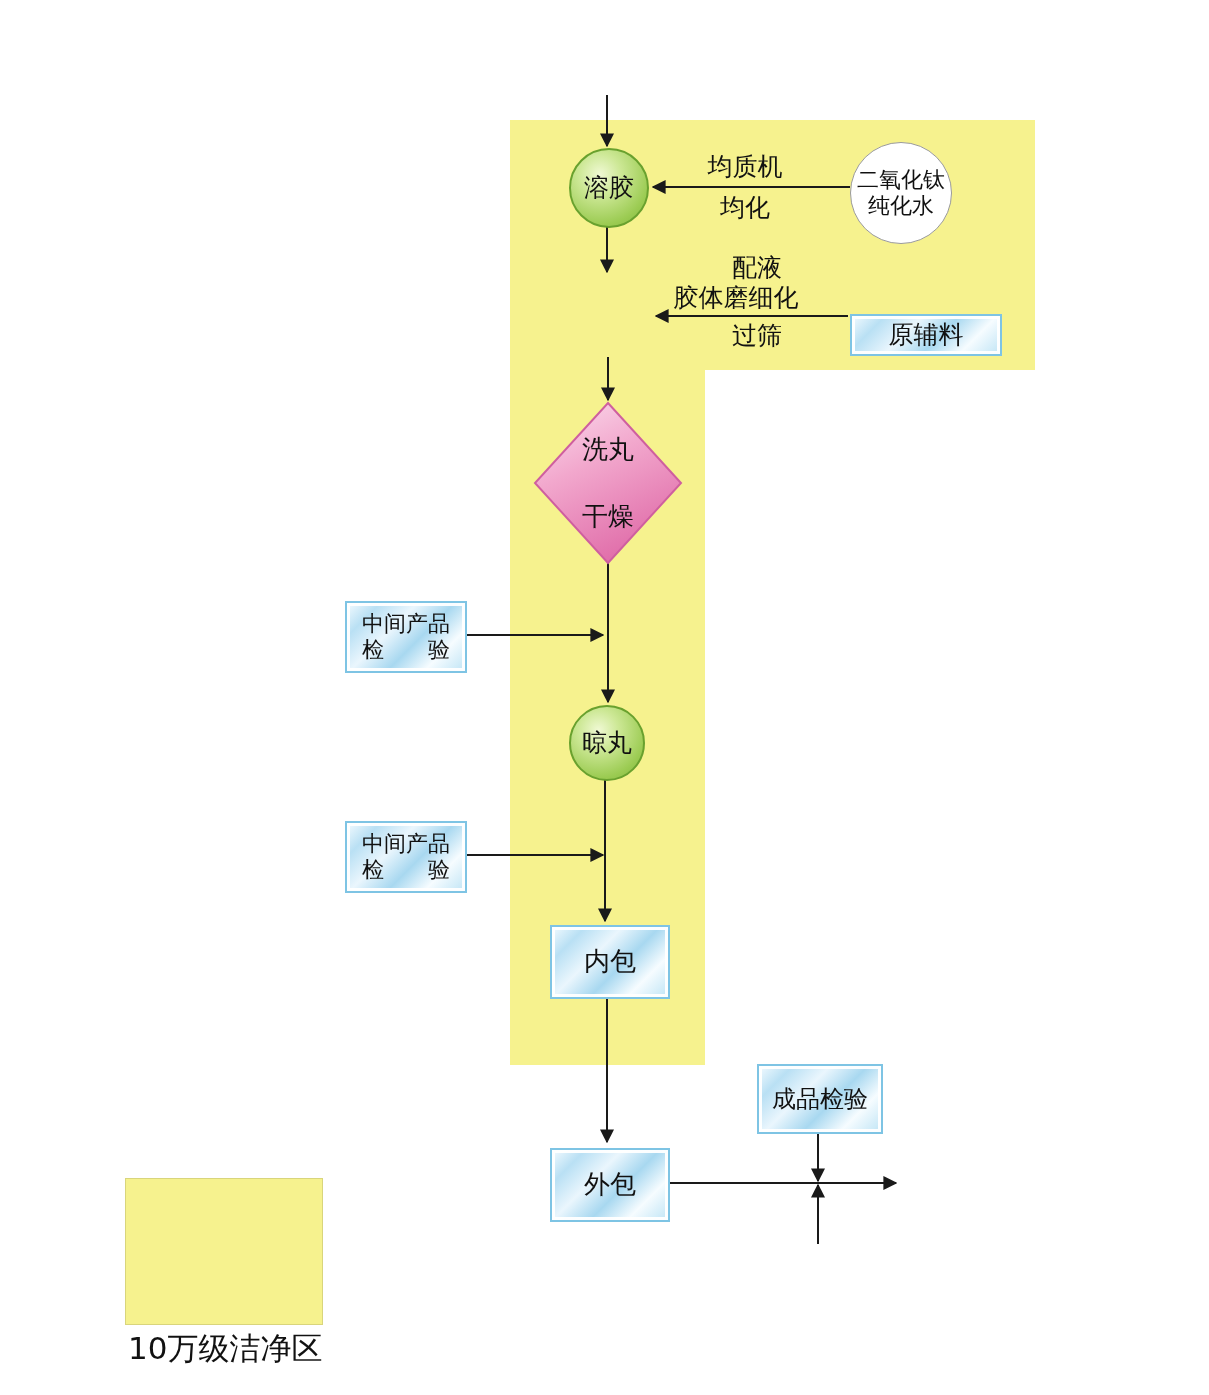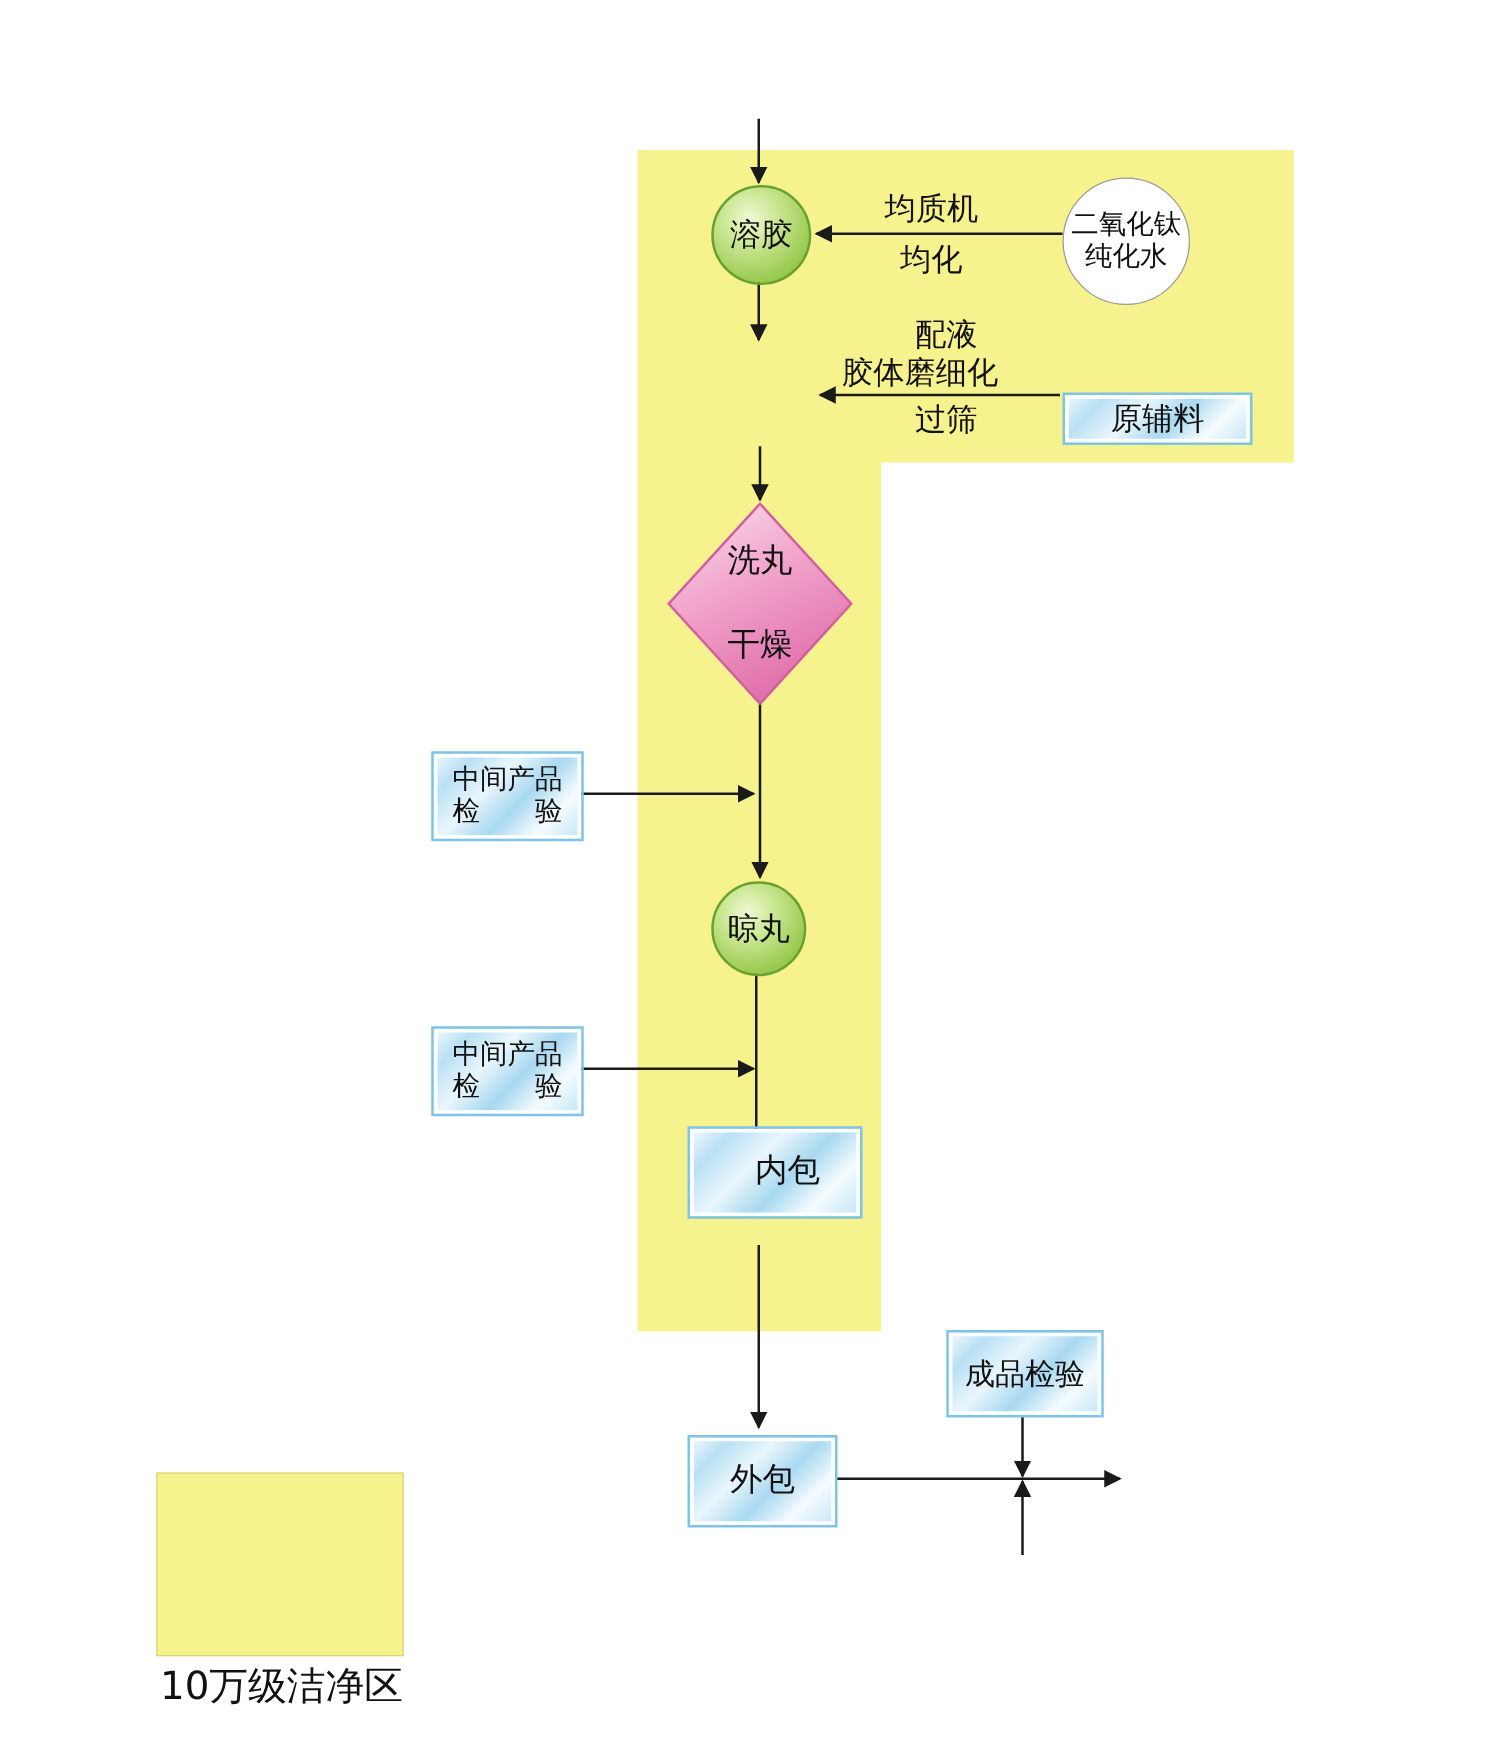--- a/index.html
+++ b/index.html
@@ -131,21 +131,21 @@
 
   <div class="node circle" style="left:569px;top:705px;width:72px;height:72px;">
     <span>晾丸</span>
   </div>
 
   <div class="node bluebox small" style="left:345px;top:821px;width:118px;height:68px;">
     <span class="ws-pre">中间产品</span>
     <span class="ws-pre">检　　验</span>
   </div>
 
-  <div class="node bluebox" style="left:550px;top:901px;width:116px;height:70px;padding-left:20px;">
+  <div class="node bluebox" style="left:550px;top:925px;width:116px;height:70px;">
     <span>内包</span>
   </div>
 
   <div class="node bluebox" style="left:550px;top:1148px;width:116px;height:70px;">
     <span>外包</span>
   </div>
 
   <div class="node bluebox" style="left:757px;top:1064px;width:122px;height:66px;font-size:24px;">
     <span>成品检验</span>
   </div>

